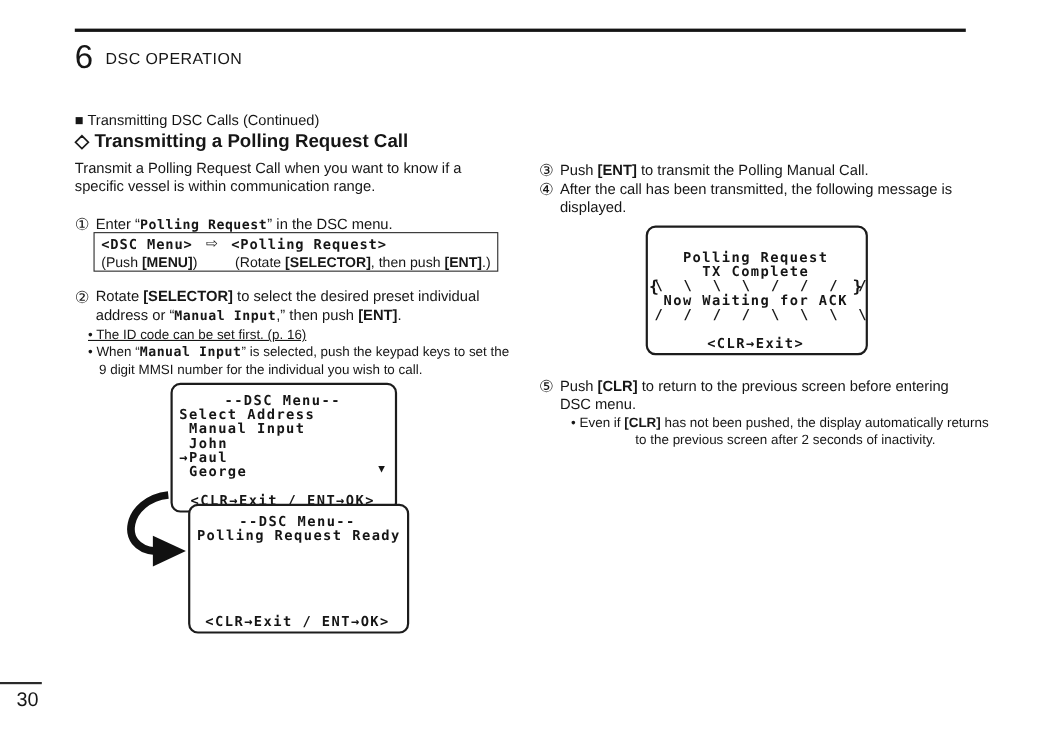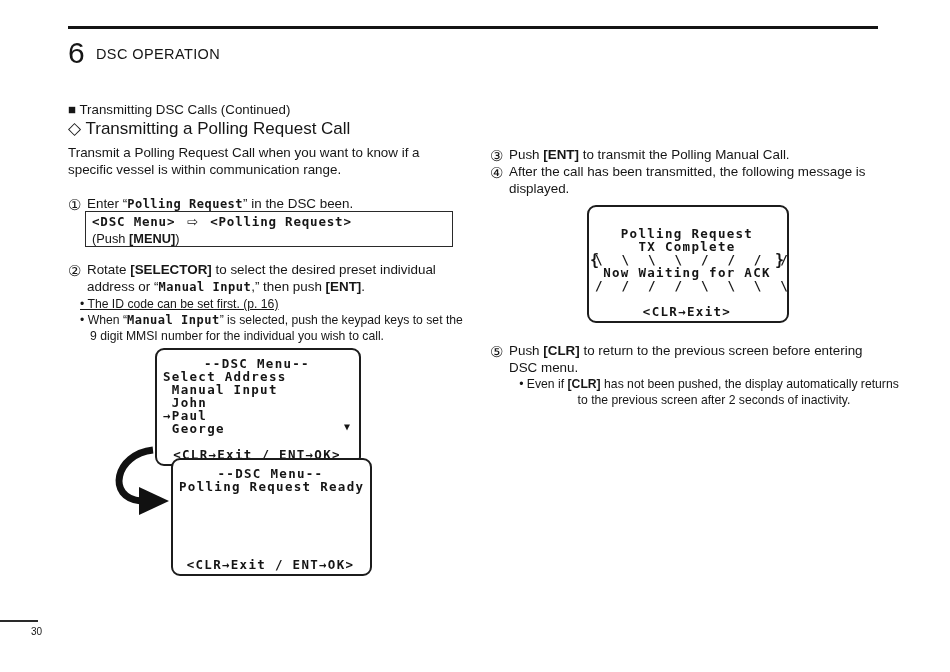--- a/index.html
+++ b/index.html
@@ -7,21 +7,21 @@
         font-family:"Liberation Sans",sans-serif;color:#161616;overflow:hidden;}
 
   .top-rule{position:absolute;left:68px;top:26px;width:810px;height:3px;background:#141414;}
   .chapter-num{position:absolute;left:68px;top:36px;font-size:30px;font-weight:400;letter-spacing:0;}
   .chapter-title{position:absolute;left:96px;top:46px;font-size:14.5px;letter-spacing:0.4px;}
 
   .col-left{position:absolute;left:68px;top:102px;width:396px;}
   .col-right{position:absolute;left:490px;top:146px;width:392px;}
 
   .continued{position:absolute;left:0;top:0;font-size:13.3px;}
-  .sec-title{position:absolute;left:0;top:16px;margin:0;font-size:17px;font-weight:normal;}
+  .sec-title{position:absolute;left:0;top:16px;margin:0;font-size:17px;font-weight:bold;}
   .intro{position:absolute;left:0;top:42px;margin:0;width:386px;font-size:13.4px;line-height:17px;}
 
   .step{position:relative;padding-left:19px;font-size:13.4px;line-height:17px;}
   .step-num{position:absolute;left:0;top:0.5px;font-size:15px;}
   .bold{font-weight:bold;}
 
   .s1{position:absolute;left:0;top:93px;width:386px;}
   .s2{position:absolute;left:0;top:159px;width:378px;}
   .s3{position:absolute;left:0;top:0;width:392px;}
   .s4{position:absolute;left:0;top:17px;width:375px;}
@@ -53,49 +53,50 @@
   .lcd1{left:155px;top:348px;width:206px;height:118px;z-index:1;}
   .lcd2{left:171px;top:458px;width:201px;height:118px;z-index:2;}
   .lcd3{left:587px;top:205px;width:202px;height:118px;}
   .lcd-cursor{position:absolute;right:9px;top:70px;font-size:10px;letter-spacing:0;}
   .brace{position:absolute;top:47px;font-size:15px;letter-spacing:0;}
   .brace.l{left:1px;} .brace.r{right:3px;}
 
   .flow-arrow{position:absolute;left:103px;top:441px;z-index:3;}
 
   .foot-rule{position:absolute;left:0;top:620px;width:38px;height:2px;background:#2a2a2a;}
-  .page-num{position:absolute;left:15px;top:626px;font-size:10px;margin-left:16px;}
+  .page-num{position:absolute;left:15px;top:626px;font-size:18px;}
 </style>
 </head>
 <body>
 
 <div class="page">
 
   <div class="top-rule"></div>
   <div class="chapter-num">6</div>
   <div class="chapter-title">DSC OPERATION</div>
 
   <div class="col-left">
     <div class="continued">■ Transmitting DSC Calls (Continued)</div>
     <h2 class="sec-title">◇ Transmitting a Polling Request Call</h2>
     <p class="intro">Transmit a Polling Request Call when you want to know if a specific vessel is within communication range.</p>
 
     <div class="step s1">
       <span class="step-num">①</span>
-      <span>Enter “</span><span class="ilcd">Polling Request</span><span>” in the DSC been.</span>
+      <span>Enter “</span><span class="ilcd">Polling Request</span><span>” in the DSC menu.</span>
     </div>
 
     <div class="menu-box">
       <div class="mb-line1">
         <span class="lcdish">&lt;DSC Menu&gt;</span>
         <span class="mb-arrow">⇨</span>
         <span class="lcdish">&lt;Polling Request&gt;</span>
       </div>
       <div class="mb-line2">
         <span class="mb-l2a"><span>(Push </span><span class="bold">[MENU]</span><span>)</span></span>
+        <span class="mb-l2b"><span>(Rotate </span><span class="bold">[SELECTOR]</span><span>, then push </span><span class="bold">[ENT]</span><span>.)</span></span>
       </div>
     </div>
 
     <div class="step s2">
       <span class="step-num">②</span>
       <span>Rotate </span><span class="bold">[SELECTOR]</span><span> to select the desired preset individual address or “</span><span class="ilcd">Manual Input</span><span>,” then push </span><span class="bold">[ENT]</span><span>.</span>
     </div>
 
     <div class="bullet b1">• The ID code can be set first. (p. 16)</div>
     <div class="bullet b2">

